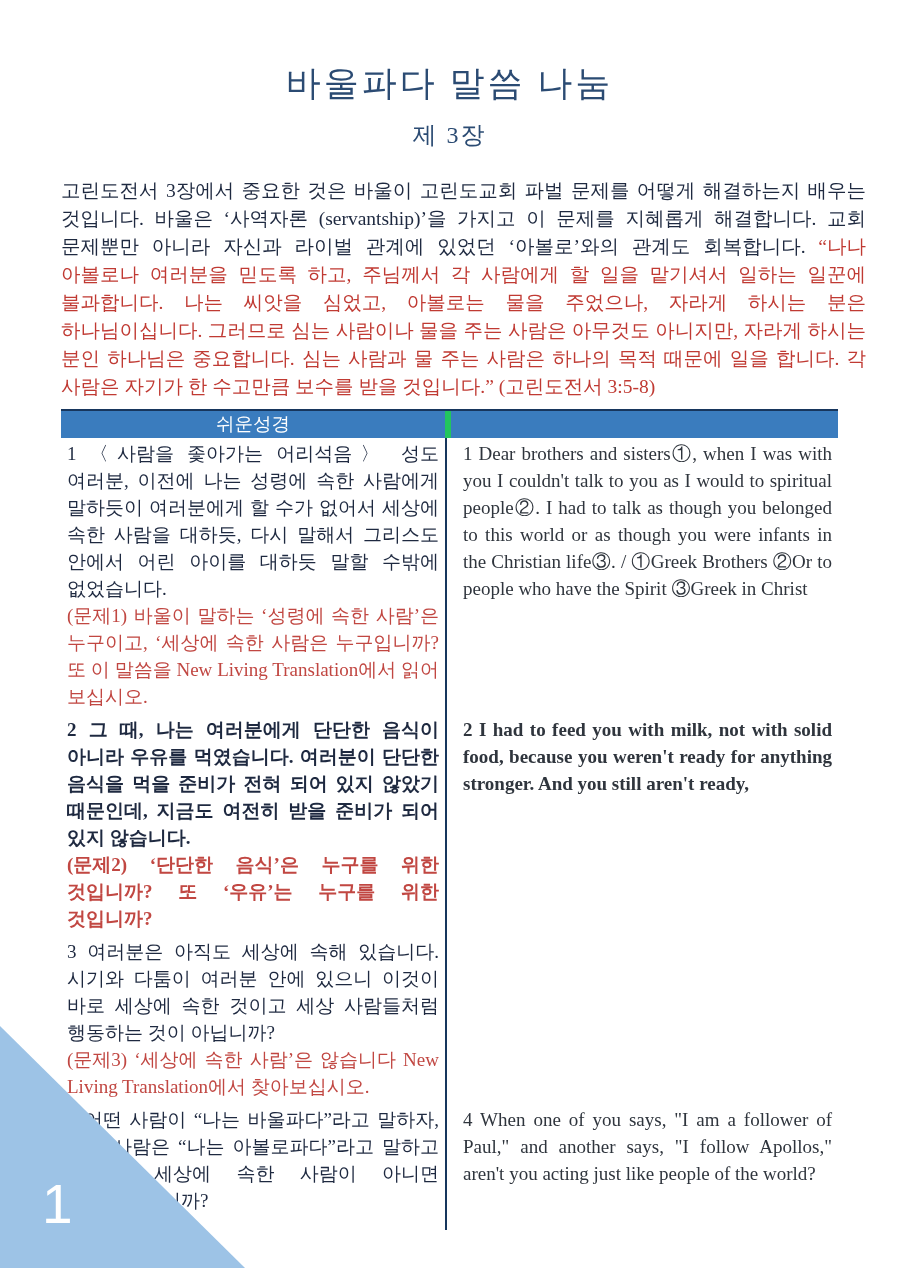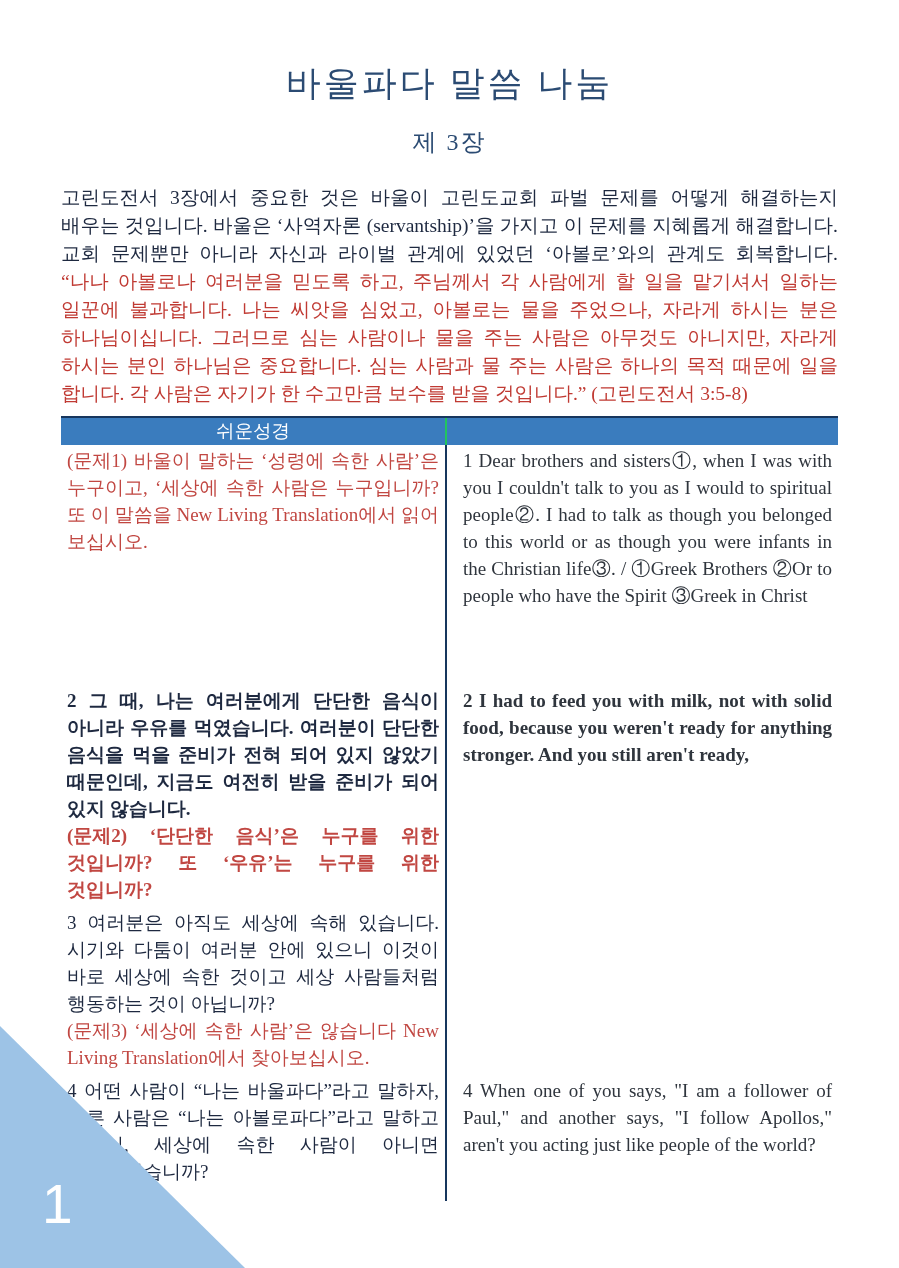--- a/index.html
+++ b/index.html
@@ -19,29 +19,29 @@
   .doc-title {
     margin: 0;
     padding-top: 60px;
     text-align: center;
     font-size: 35px;
     font-weight: normal;
     letter-spacing: 3px;
     color: #2B4B73;
   }
   .doc-subtitle {
-    margin: 19px 0 0 0;
+    margin: 12px 0 0 0;
     text-align: center;
     font-size: 24px;
     font-weight: normal;
     letter-spacing: 2px;
     color: #2B4B73;
   }
   .intro {
-    margin: 26px 61px 0 61px;
+    margin: 26px 33px 0 61px;
     font-size: 19.5px;
     line-height: 28px;
     text-align: justify;
     word-break: keep-all;
     color: #1E2940;
   }
   .red { color: #C03A33; }
   .dark { color: #1E2940; }
   .cmp-table {
     margin: 8px 61px 0 61px;
@@ -54,21 +54,21 @@
   }
   .th {
     height: 27px;
     line-height: 27px;
     text-align: center;
     color: #ffffff;
     font-size: 18.5px;
   }
   .th.ko-h {
     width: 384px;
-    border-right: 2px solid #22c55e;
+    border-right: 6px solid #22c55e;
   }
   .th.en-h { flex: 1; }
   .trow {
     display: flex;
     align-items: stretch;
   }
   .td {
     font-size: 19px;
     line-height: 27px;
     text-align: justify;
@@ -123,21 +123,21 @@
 
   <p class="intro"><span class="dark">고린도전서 3장에서 중요한 것은 바울이 고린도교회 파벌 문제를 어떻게 해결하는지 배우는 것입니다. 바울은 ‘사역자론 (servantship)’을 가지고 이 문제를 지혜롭게 해결합니다. 교회 문제뿐만 아니라 자신과 라이벌 관계에 있었던 ‘아볼로’와의 관계도 회복합니다. </span><span class="red">“나나 아볼로나 여러분을 믿도록 하고, 주님께서 각 사람에게 할 일을 맡기셔서 일하는 일꾼에 불과합니다. 나는 씨앗을 심었고, 아볼로는 물을 주었으나, 자라게 하시는 분은 하나님이십니다. 그러므로 심는 사람이나 물을 주는 사람은 아무것도 아니지만, 자라게 하시는 분인 하나님은 중요합니다. 심는 사람과 물 주는 사람은 하나의 목적 때문에 일을 합니다. 각 사람은 자기가 한 수고만큼 보수를 받을 것입니다.” (고린도전서 3:5-8)</span></p>
 
   <div class="cmp-table">
 
     <div class="thead">
       <div class="th ko-h">쉬운성경</div>
     </div>
 
     <div class="trow row-1">
-      <div class="td ko"><span class="question">(문제1) 바울이 말하는 ‘성령에 속한 사람’은 누구이고, ‘세상에 속한 사람은 누구입니까? 또 이 말씀을 New Living Translation에서 읽어 보십시오.</span></div>
+      <div class="td ko"><span class="dark">1 〈사람을 좇아가는 어리석음〉 성도 여러분, 이전에 나는 성령에 속한 사람에게 말하듯이 여러분에게 할 수가 없어서 세상에 속한 사람을 대하듯, 다시 말해서 그리스도 안에서 어린 아이를 대하듯 말할 수밖에 없었습니다.</span><span class="question">(문제1) 바울이 말하는 ‘성령에 속한 사람’은 누구이고, ‘세상에 속한 사람은 누구입니까? 또 이 말씀을 New Living Translation에서 읽어 보십시오.</span></div>
       <div class="td en">1 Dear brothers and sisters①, when I was with you I couldn't talk to you as I would to spiritual people②. I had to talk as though you belonged to this world or as though you were infants in the Christian life③. / ①Greek Brothers ②Or to people who have the Spirit ③Greek in Christ</div>
     </div>
 
     <div class="trow row-2">
       <div class="td ko"><span class="dark">2 그 때, 나는 여러분에게 단단한 음식이 아니라 우유를 먹였습니다. 여러분이 단단한 음식을 먹을 준비가 전혀 되어 있지 않았기 때문인데, 지금도 여전히 받을 준비가 되어 있지 않습니다.</span><span class="question">(문제2) ‘단단한 음식’은 누구를 위한 것입니까? 또 ‘우유’는 누구를 위한 것입니까?</span></div>
       <div class="td en">2 I had to feed you with milk, not with solid food, because you weren't ready for anything stronger. And you still aren't ready,</div>
     </div>
 
     <div class="trow row-3">
       <div class="td ko"><span class="dark">3 여러분은 아직도 세상에 속해 있습니다. 시기와 다툼이 여러분 안에 있으니 이것이 바로 세상에 속한 것이고 세상 사람들처럼 행동하는 것이 아닙니까?</span><span class="question">(문제3) ‘세상에 속한 사람’은 않습니다 New Living Translation에서 찾아보십시오.</span></div>

